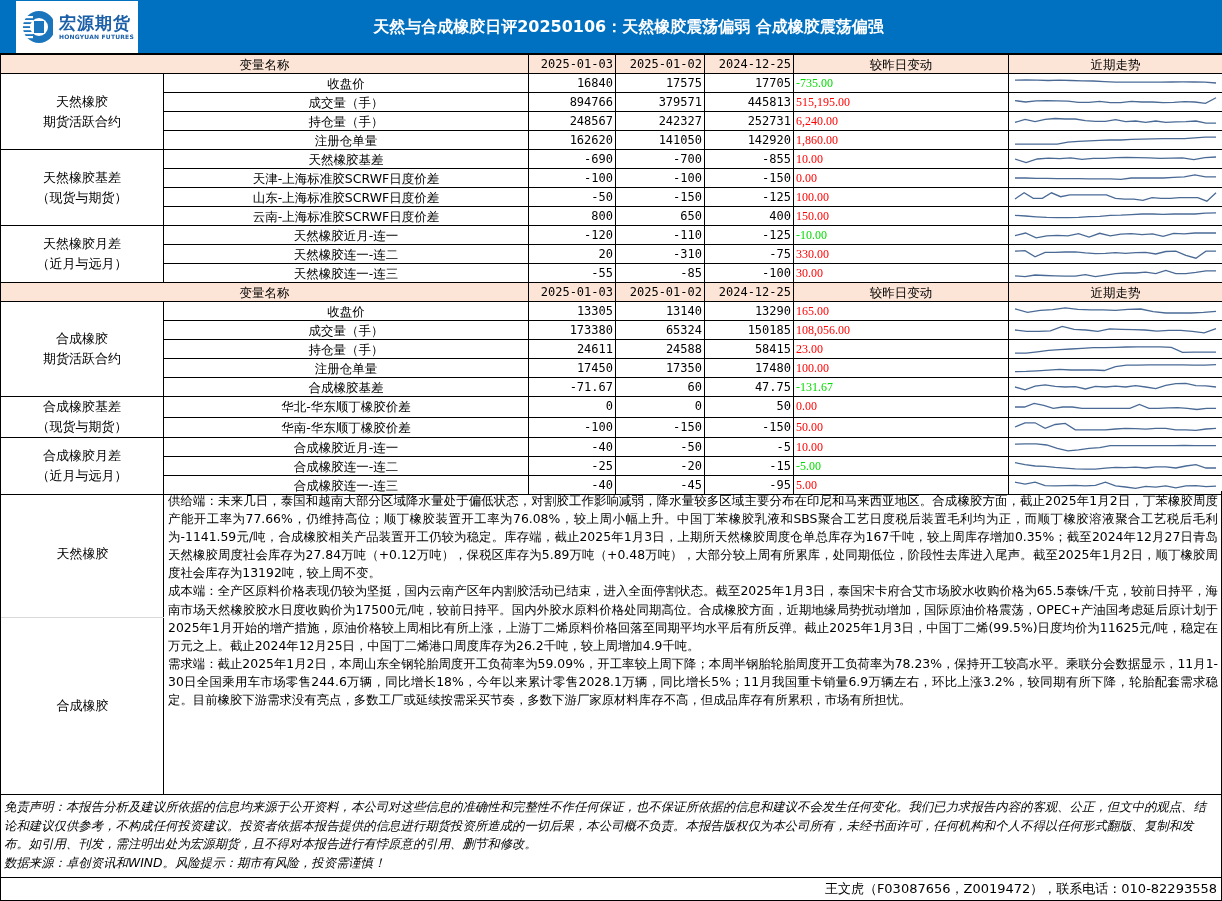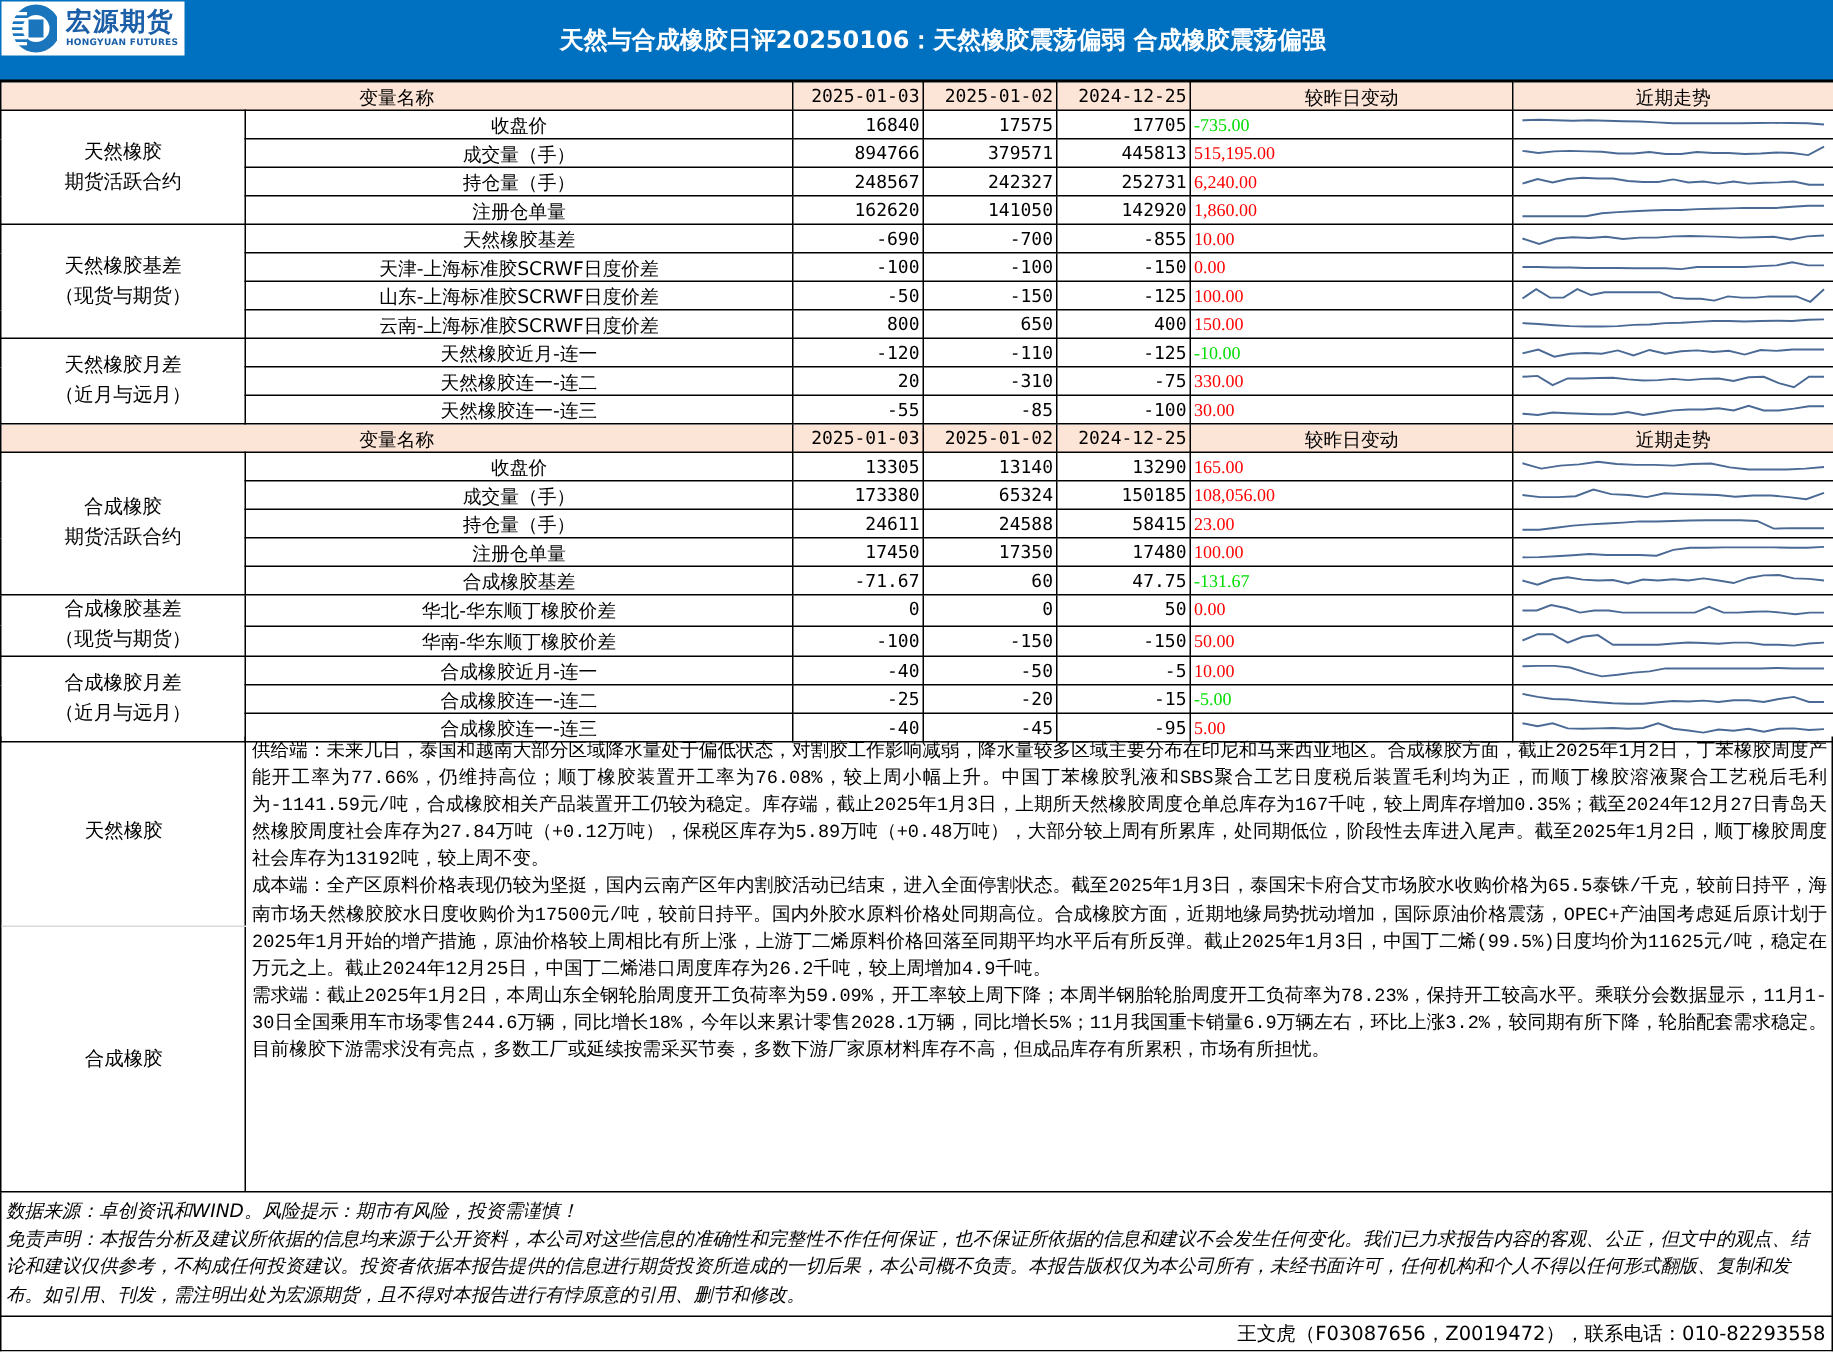--- a/index.html
+++ b/index.html
@@ -4,21 +4,21 @@
 <style>
   * { box-sizing: border-box; margin: 0; padding: 0; }
   html, body { width: 1222px; height: 901px; background: #ffffff; overflow: hidden; }
   body { font-family: "DejaVu Sans", "Liberation Sans", sans-serif; color: #000; position: relative; }
 
   .header {
     position: absolute; left: 0; top: 0; width: 1222px; height: 54px;
     background: #0070C0; border-bottom: 1px solid #000;
   }
   .logo {
-    position: absolute; left: 1px; top: 1px; width: 122px; height: 36px;
+    position: absolute; left: 16px; top: 1px; width: 122px; height: 52px;
     background: #fff; display: flex; align-items: center;
   }
   .logo-mark { width: 32px; height: 40px; margin-left: 5px; position: relative; }
   .logo-text { margin-left: 6px; display: flex; flex-direction: column; }
   .logo-cn { color: #1b5fa8; font-weight: bold; font-size: 17px; letter-spacing: 1px; line-height: 20px; }
   .logo-en { color: #1b5fa8; font-weight: bold; font-size: 6px; line-height: 8px; letter-spacing: 0.2px; }
   .title {
     position: absolute; left: 123px; right: 0; top: 0; height: 54px;
     display: flex; align-items: center; justify-content: center;
     color: #fff; font-weight: bold; font-size: 16px; padding-right: 100px; margin-left: 12px;
@@ -48,21 +48,21 @@
     border: 1px solid #000; border-top: none;
   }
   .c-labels { position: absolute; left: 0; top: 0; width: 163px; height: 303px; border-right: 1px solid #000; }
   .c-label { position: absolute; left: 0; width: 163px; display: flex; align-items: center; justify-content: center; font-size: 13px; }
   .c-label.nat { top: 0; height: 127px; border-bottom: 1px solid #d9d9d9; }
   .c-label.syn { top: 127px; height: 176px; }
   .c-text {
     position: absolute; left: 164px; top: 0; width: 1056px; height: 303px;
     font-size: 12.4px; line-height: 18.1px; padding: 1px 3px; text-align: justify;
   }
-  .c-text p { margin: 0; font-family: Liberation Mono, monospace; }
+  .c-text p { margin: 0; }
 
   .disclaimer {
     position: absolute; left: 0; top: 795px; width: 1222px; height: 83px;
     border: 1px solid #000; border-top: none;
     font-style: italic; font-size: 12.4px; line-height: 18.5px; padding: 3px 3px; color: #000;
   }
   .author {
     position: absolute; left: 0; top: 878px; width: 1222px; height: 23px;
     border: 1px solid #000; border-top: none;
     font-size: 13px; text-align: right; padding: 2px 4px;
@@ -408,17 +408,17 @@
     <div class="c-label syn">合成橡胶</div>
   </div>
   <div class="c-text">
     <p>供给端：未来几日，泰国和越南大部分区域降水量处于偏低状态，对割胶工作影响减弱，降水量较多区域主要分布在印尼和马来西亚地区。合成橡胶方面，截止2025年1月2日，丁苯橡胶周度产能开工率为77.66%，仍维持高位；顺丁橡胶装置开工率为76.08%，较上周小幅上升。中国丁苯橡胶乳液和SBS聚合工艺日度税后装置毛利均为正，而顺丁橡胶溶液聚合工艺税后毛利为-1141.59元/吨，合成橡胶相关产品装置开工仍较为稳定。库存端，截止2025年1月3日，上期所天然橡胶周度仓单总库存为167千吨，较上周库存增加0.35%；截至2024年12月27日青岛天然橡胶周度社会库存为27.84万吨（+0.12万吨），保税区库存为5.89万吨（+0.48万吨），大部分较上周有所累库，处同期低位，阶段性去库进入尾声。截至2025年1月2日，顺丁橡胶周度社会库存为13192吨，较上周不变。</p>
     <p>成本端：全产区原料价格表现仍较为坚挺，国内云南产区年内割胶活动已结束，进入全面停割状态。截至2025年1月3日，泰国宋卡府合艾市场胶水收购价格为65.5泰铢/千克，较前日持平，海南市场天然橡胶胶水日度收购价为17500元/吨，较前日持平。国内外胶水原料价格处同期高位。合成橡胶方面，近期地缘局势扰动增加，国际原油价格震荡，OPEC+产油国考虑延后原计划于2025年1月开始的增产措施，原油价格较上周相比有所上涨，上游丁二烯原料价格回落至同期平均水平后有所反弹。截止2025年1月3日，中国丁二烯(99.5%)日度均价为11625元/吨，稳定在万元之上。截止2024年12月25日，中国丁二烯港口周度库存为26.2千吨，较上周增加4.9千吨。</p>
     <p>需求端：截止2025年1月2日，本周山东全钢轮胎周度开工负荷率为59.09%，开工率较上周下降；本周半钢胎轮胎周度开工负荷率为78.23%，保持开工较高水平。乘联分会数据显示，11月1-30日全国乘用车市场零售244.6万辆，同比增长18%，今年以来累计零售2028.1万辆，同比增长5%；11月我国重卡销量6.9万辆左右，环比上涨3.2%，较同期有所下降，轮胎配套需求稳定。目前橡胶下游需求没有亮点，多数工厂或延续按需采买节奏，多数下游厂家原材料库存不高，但成品库存有所累积，市场有所担忧。</p>
   </div>
 </div>
 
 <div class="disclaimer">
+  <div>免责声明：本报告分析及建议所依据的信息均来源于公开资料，本公司对这些信息的准确性和完整性不作任何保证，也不保证所依据的信息和建议不会发生任何变化。我们已力求报告内容的客观、公正，但文中的观点、结论和建议仅供参考，不构成任何投资建议。投资者依据本报告提供的信息进行期货投资所造成的一切后果，本公司概不负责。本报告版权仅为本公司所有，未经书面许可，任何机构和个人不得以任何形式翻版、复制和发布。如引用、刊发，需注明出处为宏源期货，且不得对本报告进行有悖原意的引用、删节和修改。</div>
   <div>数据来源：卓创资讯和WIND。风险提示：期市有风险，投资需谨慎！</div>
-  <div>免责声明：本报告分析及建议所依据的信息均来源于公开资料，本公司对这些信息的准确性和完整性不作任何保证，也不保证所依据的信息和建议不会发生任何变化。我们已力求报告内容的客观、公正，但文中的观点、结论和建议仅供参考，不构成任何投资建议。投资者依据本报告提供的信息进行期货投资所造成的一切后果，本公司概不负责。本报告版权仅为本公司所有，未经书面许可，任何机构和个人不得以任何形式翻版、复制和发布。如引用、刊发，需注明出处为宏源期货，且不得对本报告进行有悖原意的引用、删节和修改。</div>
 </div>
 
 <div class="author">王文虎（F03087656，Z0019472），联系电话：010-82293558</div>
 
 </body></html>

